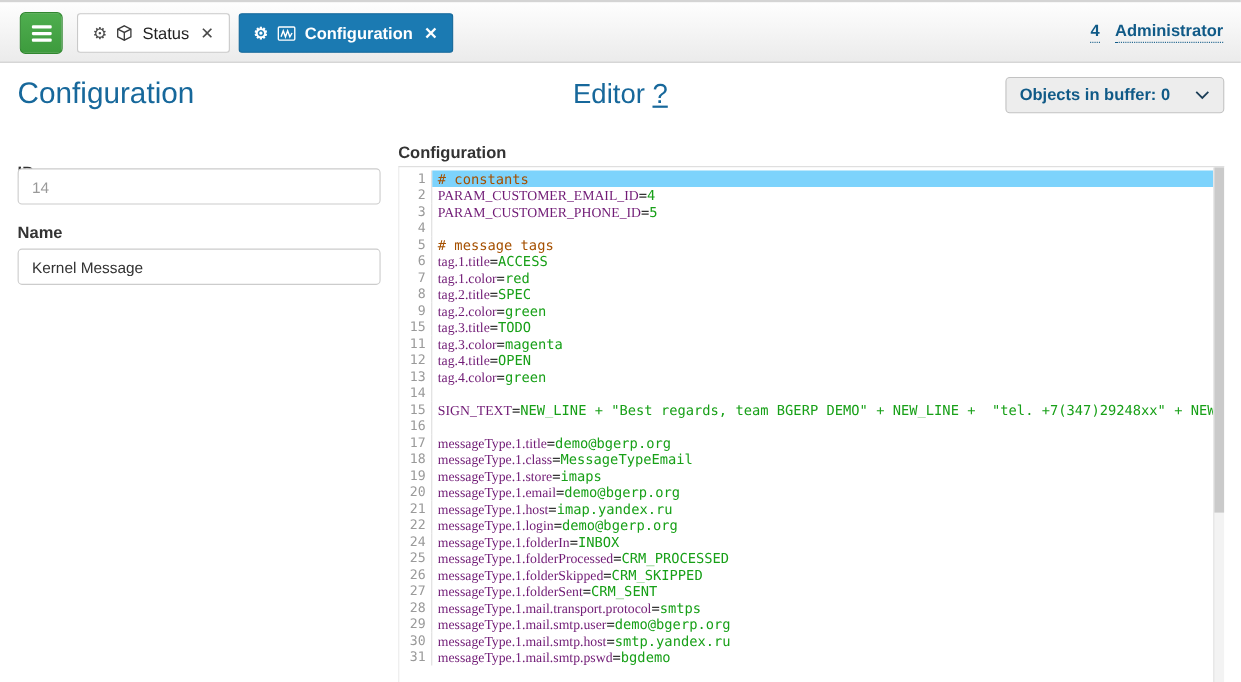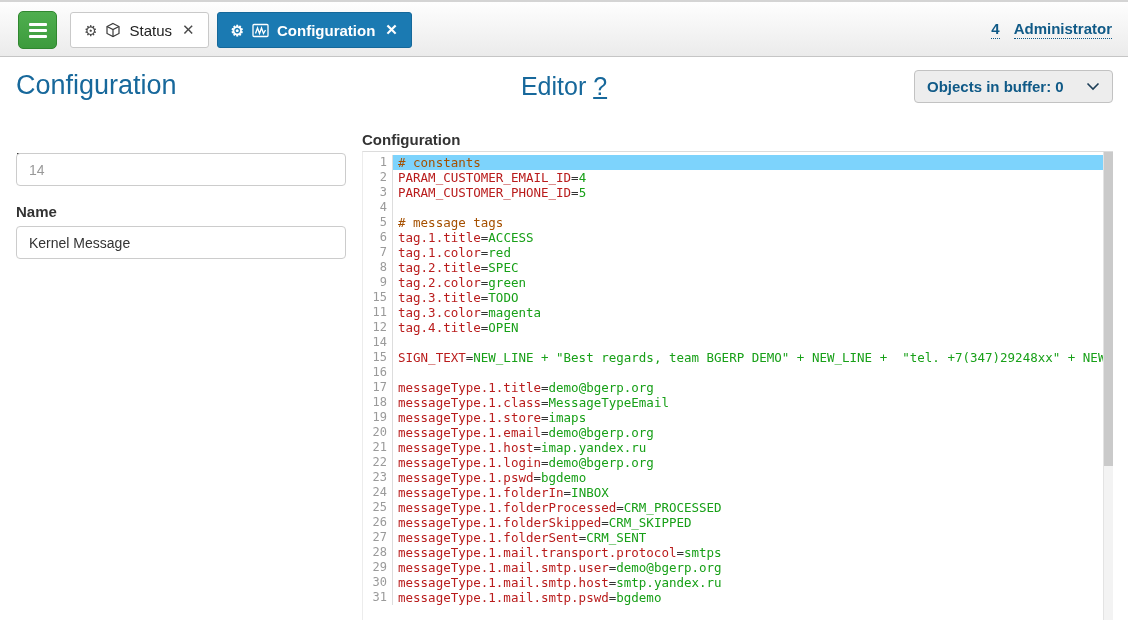--- a/index.html
+++ b/index.html
@@ -55,21 +55,21 @@
     border-top:1px solid #dcdcdc; border-left:1px solid #ececec; background:#fff;
     overflow:hidden; }
   .cm-lines { position:absolute; left:0; top:0; right:10px; padding-top:3px;
     font-family:"DejaVu Sans Mono", monospace; }
   .cm-line { display:flex; height:15px; line-height:15px; font-size:12.5px; }
   .cm-gutter { flex:none; width:30px; text-align:right; padding-right:5px;
     color:#9a9a9a; font-size:12px; border-right:1px solid #ddd; }
   .cm-code { flex:1; padding-left:5px; white-space:pre; overflow:hidden; }
   .cm-line.active .cm-code { background:#7dd3fc; }
   .tok-comment { color:#a55000; }
-  .tok-key { color:#b91c1c; }
+  .tok-key { color:#701a75;font-family:Liberation Serif, serif; }
   .tok-eq { color:#333; }
   .tok-val { color:#18a018; }
   .cm-scrollbar { position:absolute; right:0; top:0; width:10px; height:100%;
     background:#f3f3f3; border-left:1px solid #e3e3e3; cursor:pointer; }
   .cm-thumb { position:absolute; left:0; top:0; width:100%; height:314px; background:#cacaca; }
 </style>
 </head>
 <body>
 
 <div class="topbar">
@@ -181,20 +181,24 @@
       </div>
       <div class="cm-line">
         <span class="cm-gutter">11</span>
         <span class="cm-code"><span class="tok-key">tag.3.color</span><span class="tok-eq">=</span><span class="tok-val">magenta</span></span>
       </div>
       <div class="cm-line">
         <span class="cm-gutter">12</span>
         <span class="cm-code"><span class="tok-key">tag.4.title</span><span class="tok-eq">=</span><span class="tok-val">OPEN</span></span>
       </div>
       <div class="cm-line">
+        <span class="cm-gutter">13</span>
+        <span class="cm-code"><span class="tok-key">tag.4.color</span><span class="tok-eq">=</span><span class="tok-val">green</span></span>
+      </div>
+      <div class="cm-line">
         <span class="cm-gutter">14</span>
         <span class="cm-code"></span>
       </div>
       <div class="cm-line">
         <span class="cm-gutter">15</span>
         <span class="cm-code"><span class="tok-key">SIGN_TEXT</span><span class="tok-eq">=</span><span class="tok-val">NEW_LINE + "Best regards, team BGERP DEMO" + NEW_LINE +  "tel. +7(347)29248xx" + NEW_LINE</span></span>
       </div>
       <div class="cm-line">
         <span class="cm-gutter">16</span>
         <span class="cm-code"></span>
@@ -215,24 +219,20 @@
         <span class="cm-gutter">20</span>
         <span class="cm-code"><span class="tok-key">messageType.1.email</span><span class="tok-eq">=</span><span class="tok-val">demo@bgerp.org</span></span>
       </div>
       <div class="cm-line">
         <span class="cm-gutter">21</span>
         <span class="cm-code"><span class="tok-key">messageType.1.host</span><span class="tok-eq">=</span><span class="tok-val">imap.yandex.ru</span></span>
       </div>
       <div class="cm-line">
         <span class="cm-gutter">22</span>
         <span class="cm-code"><span class="tok-key">messageType.1.login</span><span class="tok-eq">=</span><span class="tok-val">demo@bgerp.org</span></span>
-      </div>
-      <div class="cm-line">
-        <span class="cm-gutter">23</span>
-        <span class="cm-code"><span class="tok-key">messageType.1.pswd</span><span class="tok-eq">=</span><span class="tok-val">bgdemo</span></span>
       </div>
       <div class="cm-line">
         <span class="cm-gutter">24</span>
         <span class="cm-code"><span class="tok-key">messageType.1.folderIn</span><span class="tok-eq">=</span><span class="tok-val">INBOX</span></span>
       </div>
       <div class="cm-line">
         <span class="cm-gutter">25</span>
         <span class="cm-code"><span class="tok-key">messageType.1.folderProcessed</span><span class="tok-eq">=</span><span class="tok-val">CRM_PROCESSED</span></span>
       </div>
       <div class="cm-line">

